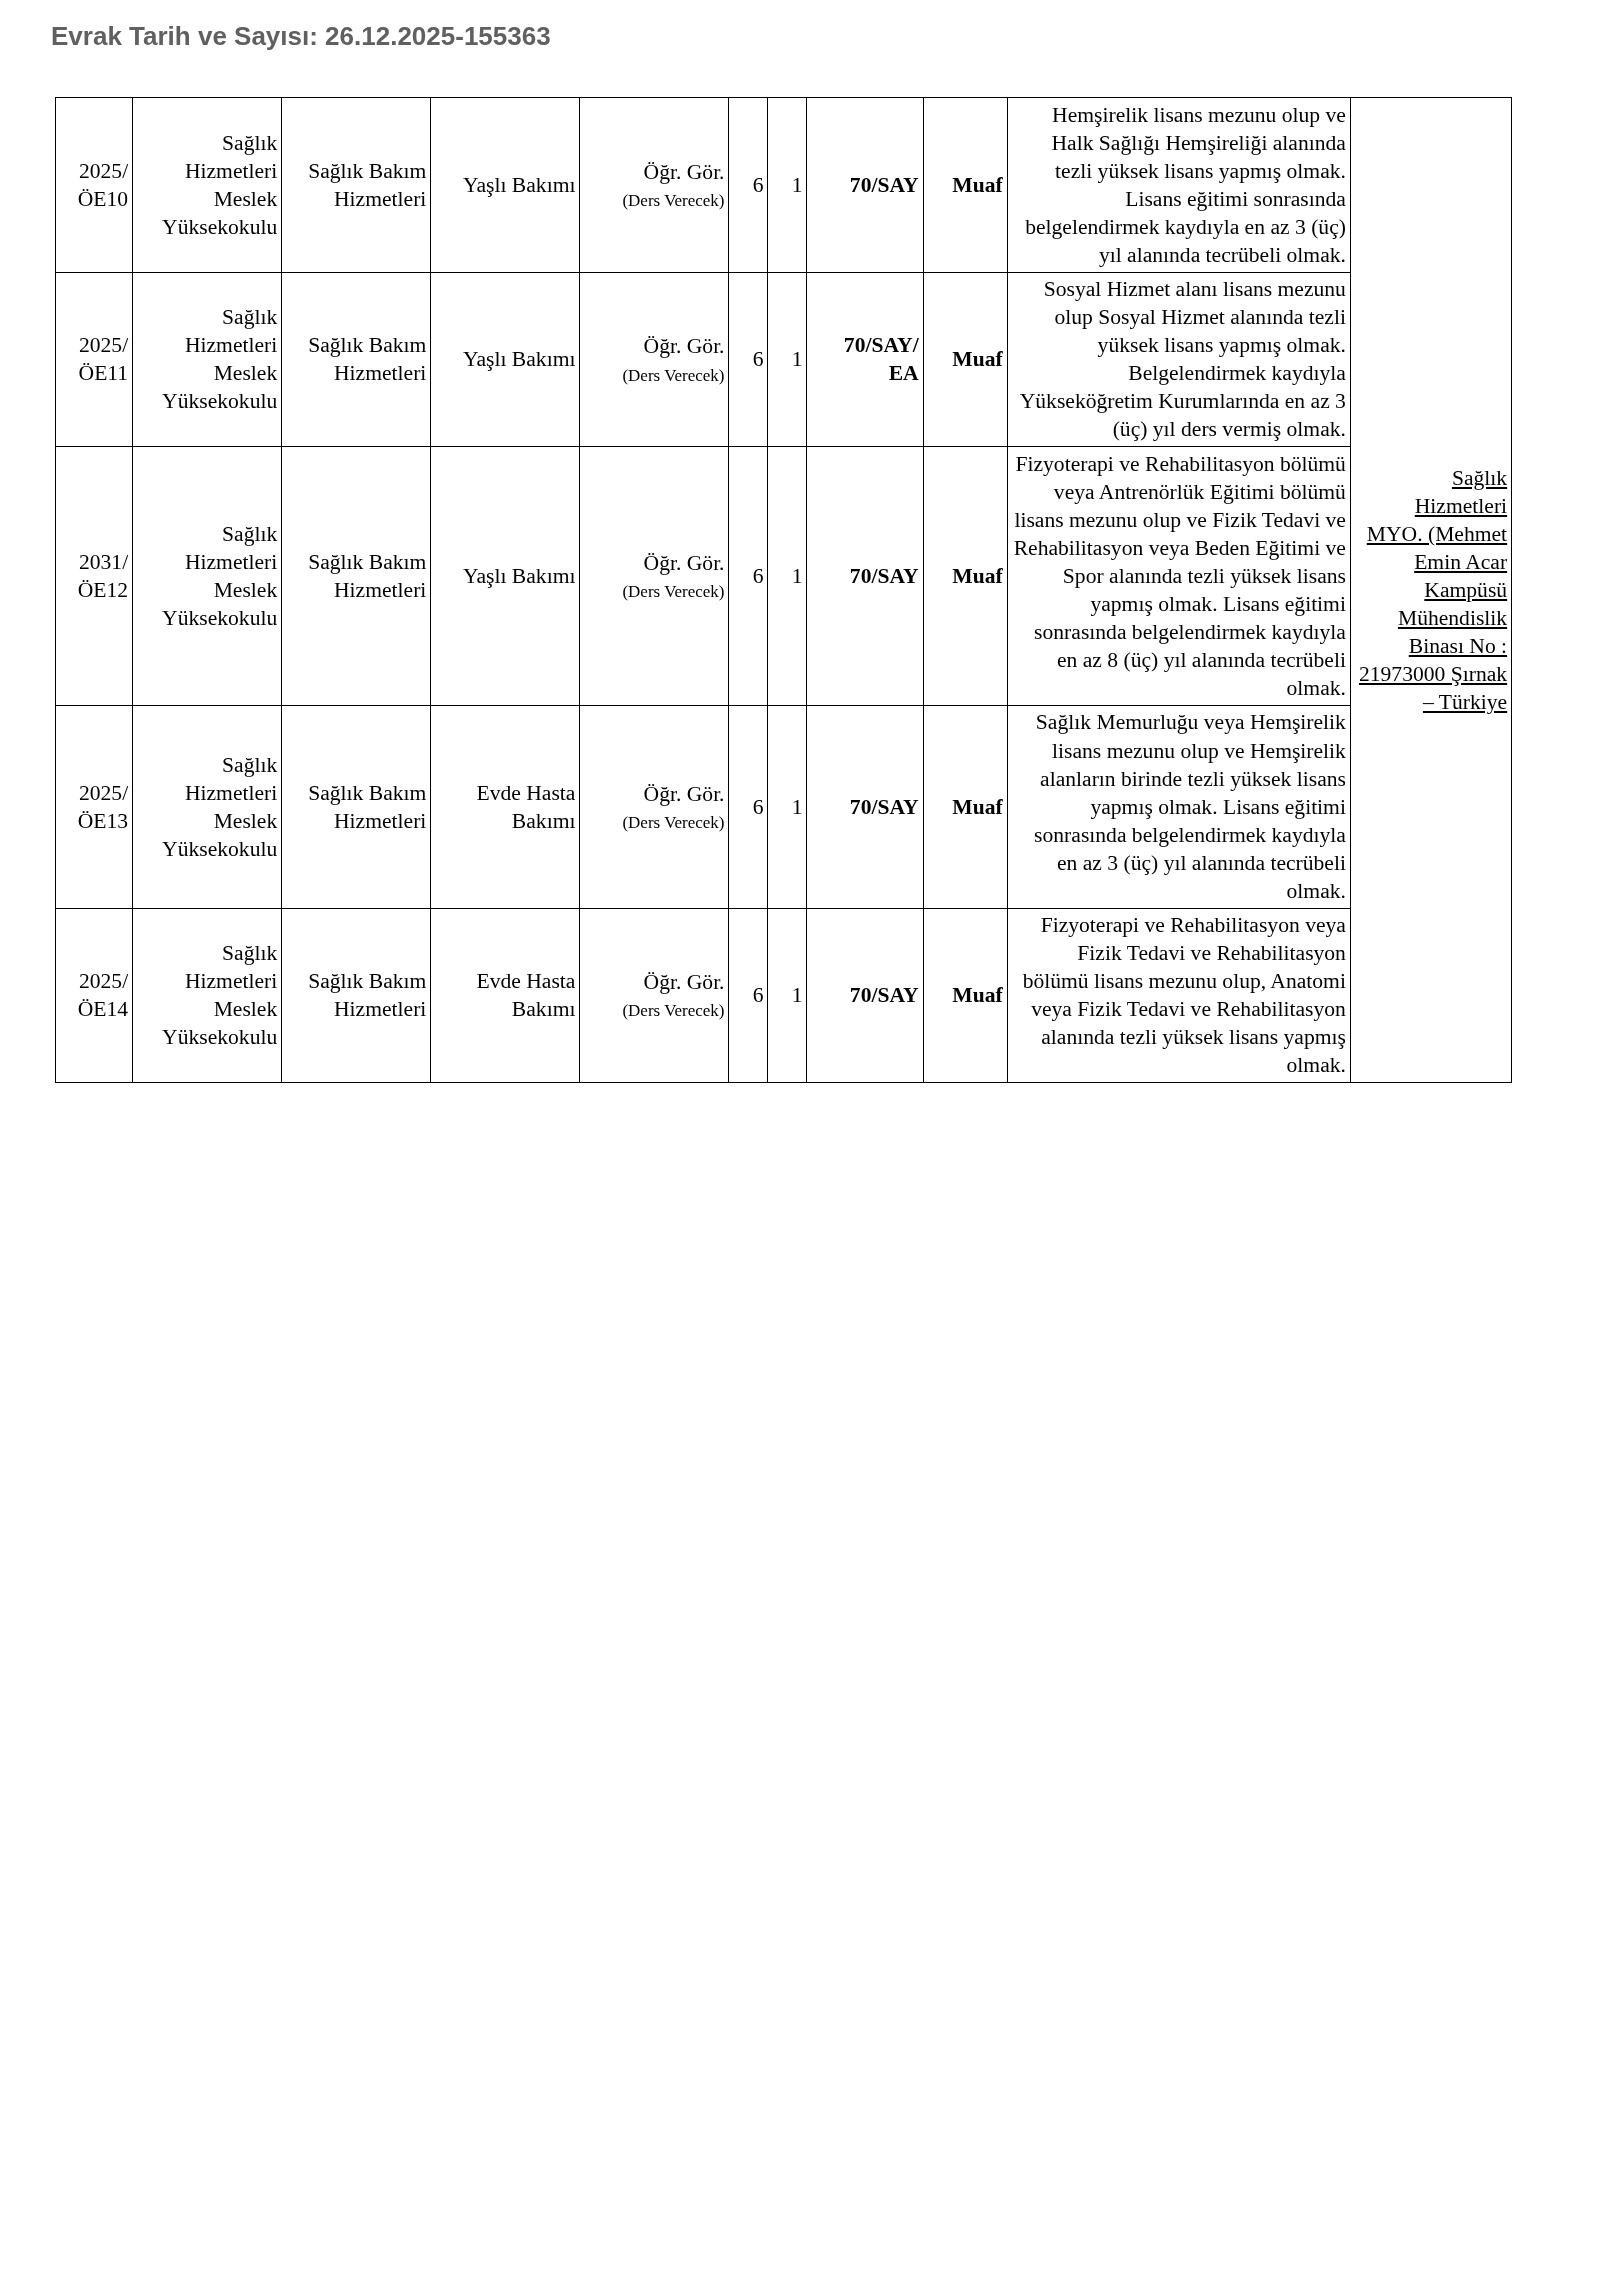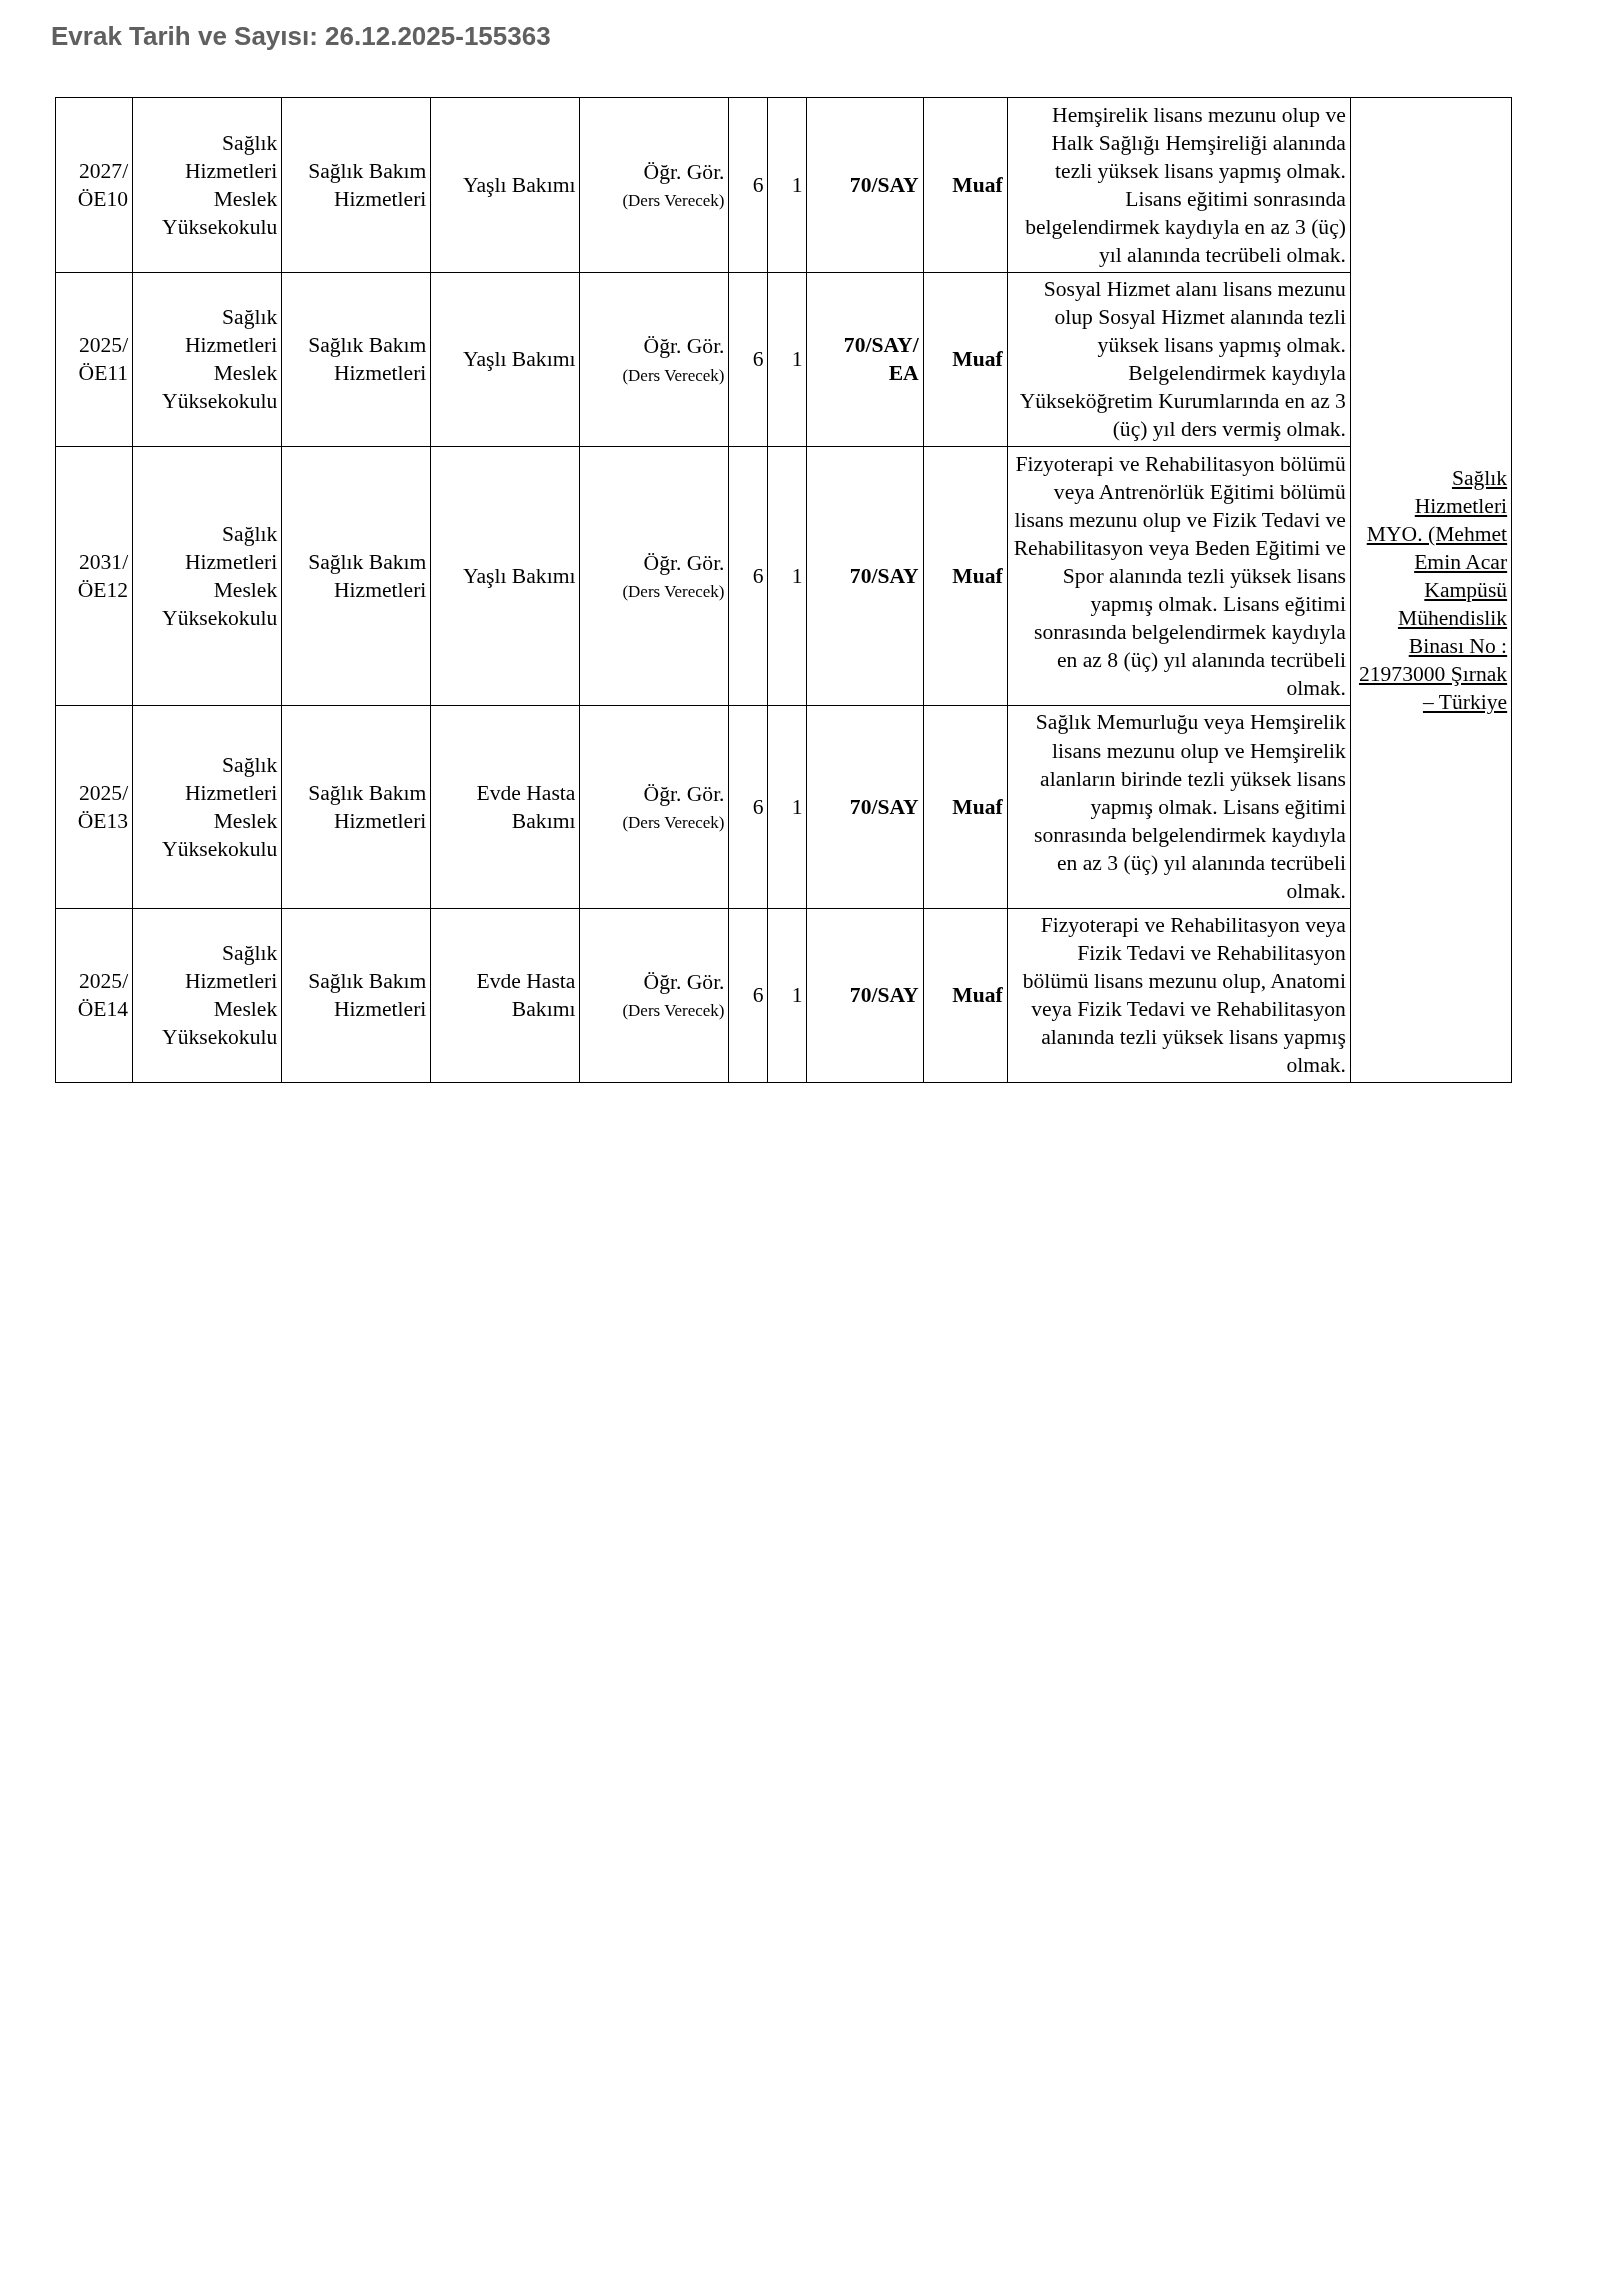--- a/index.html
+++ b/index.html
@@ -122,21 +122,21 @@
         <col class="c-title">
         <col class="c-degree">
         <col class="c-count">
         <col class="c-ales">
         <col class="c-yds">
         <col class="c-crit">
         <col class="c-addr">
       </colgroup>
       <tbody id="table-body">
           <tr>
-            <td class="cell-code">2027/ ÖE10</td>
+            <td class="cell-code">2025/ ÖE10</td>
             <td>Sağlık Hizmetleri Meslek Yüksekokulu</td>
             <td>Sağlık Bakım Hizmetleri</td>
             <td>Yaşlı Bakımı</td>
             <td><span>Öğr. Gör.</span><span class="cell-small">(Ders Verecek)</span></td>
             <td class="num">6</td>
             <td class="num">1</td>
             <td class="bold">70/SAY</td>
             <td class="bold">Muaf</td>
             <td class="cell-crit">Hemşirelik lisans mezunu olup ve Halk Sağlığı Hemşireliği alanında tezli yüksek lisans yapmış olmak. Lisans eğitimi sonrasında belgelendirmek kaydıyla en az 3 (üç) yıl alanında tecrübeli olmak.</td>
             <td class="cell-addr" rowspan="5">Sağlık Hizmetleri MYO. (Mehmet Emin Acar Kampüsü Mühendislik Binası No : 21973000 Şırnak – Türkiye</td>

